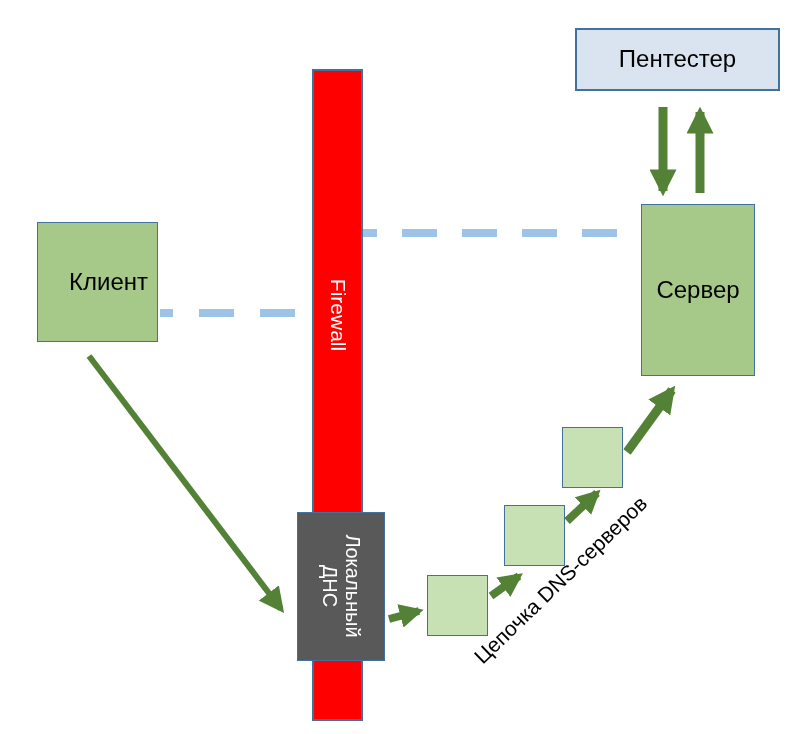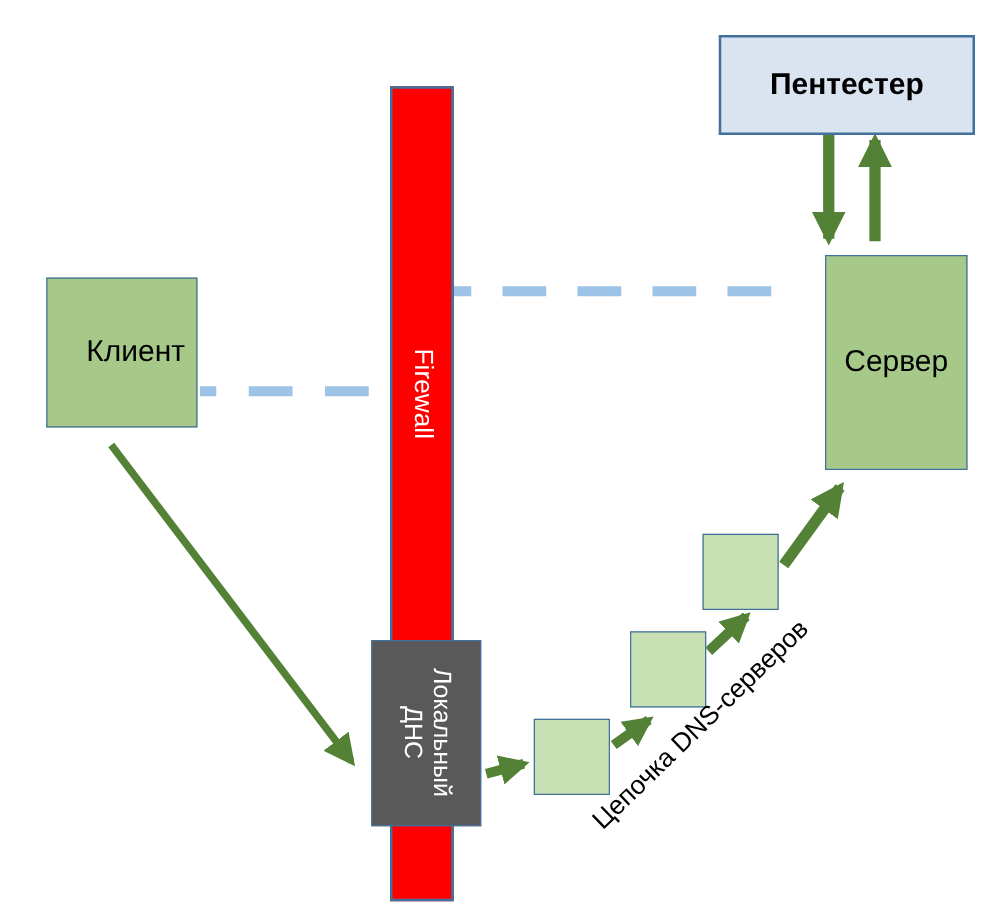--- a/index.html
+++ b/index.html
@@ -1,23 +1,23 @@
 <!DOCTYPE html>
 <html style="--node-green: #a6c98a; --chain-green: #c7e0b4; --pentester-blue: #dae3f0; --firewall-red: #ff0000; --dns-gray: #595959; --arrow-green: #538135; --dashed-blue: #9dc3e6; --border-blue: #41719c; --text-light: #ffffff; --text-dark: #000000;"><head>
 <meta charset="utf-8">
 <style>
   html,body{margin:0;padding:0;background:#fff;}
   .canvas{
     position:relative;width:793px;height:734px;background:#fff;overflow:hidden;
     font-family:"Liberation Sans",sans-serif;color:#000;
   }
   .node{position:absolute;display:flex;align-items:center;justify-content:center;box-sizing:border-box;}
-  .node-pentester{left:575px;top:28px;width:205px;height:80px;background:var(--pentester-blue);border:2px solid var(--border-blue);font-weight:bold;}
+  .node-pentester{left:575px;top:28px;width:205px;height:63px;background:var(--pentester-blue);border:2px solid var(--border-blue);}
   .node-client{left:37px;top:222px;width:121px;height:120px;background:var(--node-green);border:1.5px solid var(--border-blue);padding-left:22px;}
-  .node-server{left:641px;top:204px;width:114px;height:172px;background:var(--node-green);border:1.5px solid var(--border-blue);margin-left:19px;}
+  .node-server{left:641px;top:204px;width:114px;height:172px;background:var(--node-green);border:1.5px solid var(--border-blue);}
   .node-label{font-size:24px;line-height:1.1;}
   .firewall{position:absolute;left:312px;top:69px;width:51px;height:652px;background:var(--firewall-red);border:2px solid var(--border-blue);box-sizing:border-box;}
   .firewall-label{
     position:absolute;left:338px;top:315px;transform:translate(-50%,-50%) rotate(90deg);
     white-space:nowrap;color:var(--text-light);font-size:21px;
   }
   .dns-box{position:absolute;left:297px;top:512px;width:88px;height:149px;background:var(--dns-gray);border:1.5px solid var(--border-blue);box-sizing:border-box;}
   .dns-label{
     position:absolute;left:341px;top:586px;transform:translate(-50%,-50%) rotate(90deg);
     color:var(--text-light);font-size:20px;line-height:1.15;text-align:center;white-space:nowrap;

